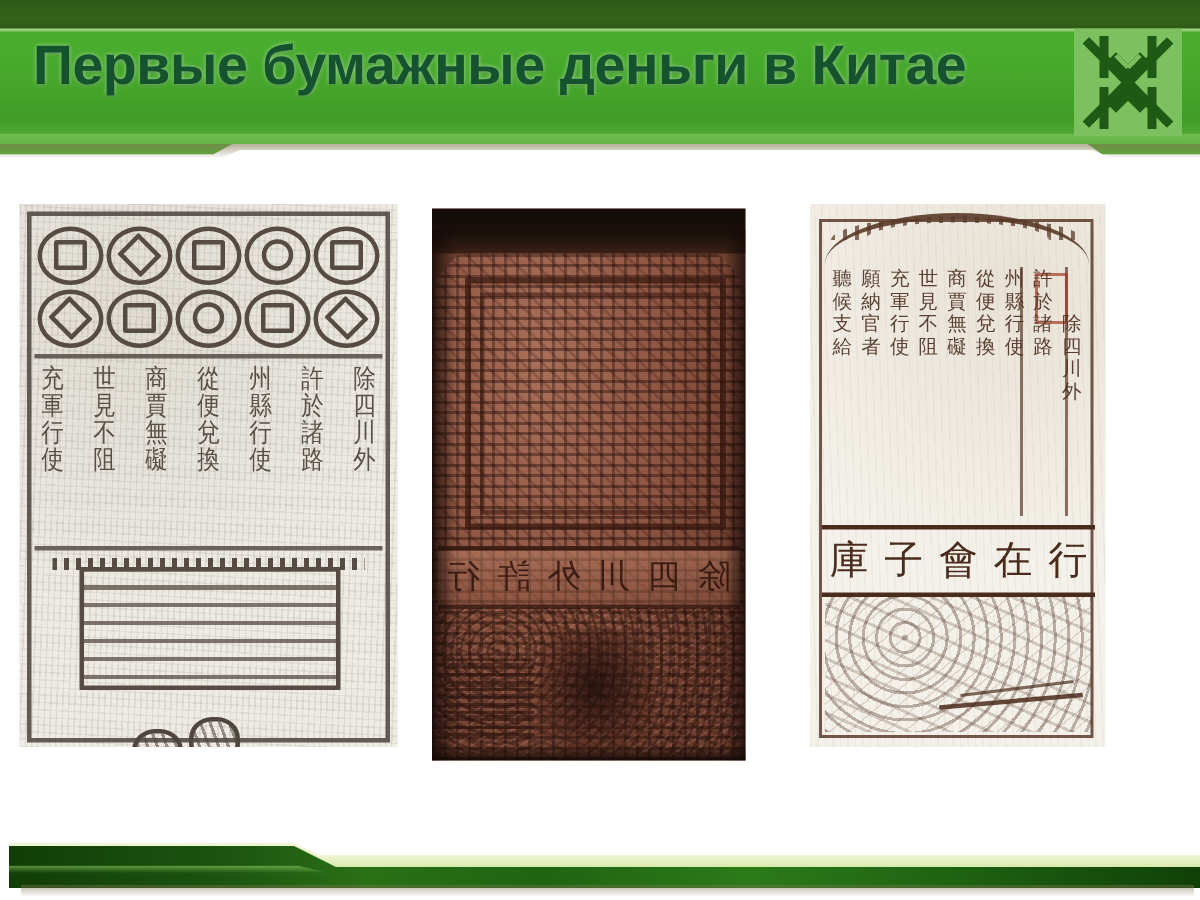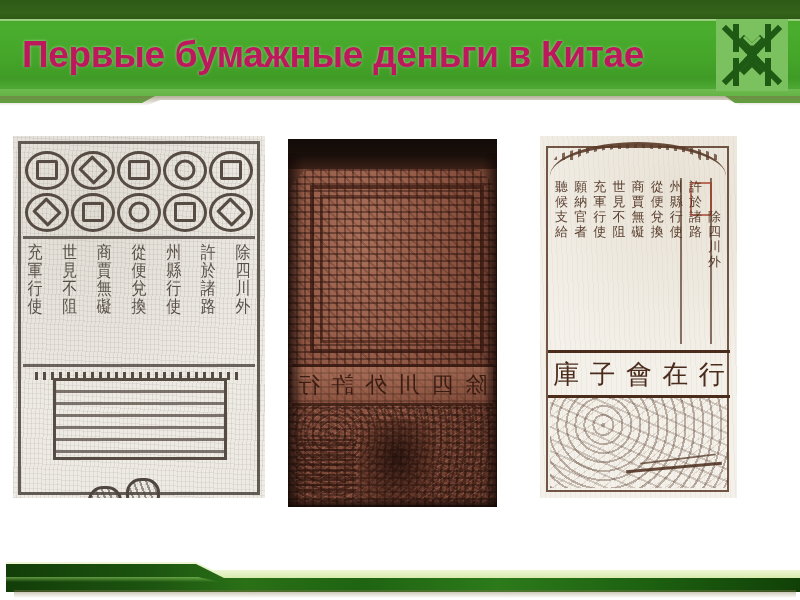--- a/index.html
+++ b/index.html
@@ -62,26 +62,26 @@
   .hdr-tail-shadow {
     position: absolute;
     left: 0; top: 96px;
     width: 800px; height: 10px;
     background: linear-gradient(to bottom, rgba(120,110,70,0.55), rgba(255,255,255,0));
     clip-path: polygon(0 0, 800px 0, 800px 9px, 740px 9px, 728px 4px, 160px 4px, 148px 9px, 0 9px);
   }
   #header-title {
     position: absolute;
     left: 22px;
-    top: 27px;
+    top: 16px;
     height: 56px;
     line-height: 56px;
     font-size: 37px;
     font-weight: bold;
-    color: #be185d;
+    color: #14532d;
     letter-spacing: -0.3px;
     white-space: nowrap;
     text-shadow: 0 0 3px rgba(255,255,255,0.55), 0 1px 1px rgba(0,60,0,0.25);
     font-family: "Liberation Sans", sans-serif;
     text-align: center;
   }
 
   
   #header-logo {
     position: absolute;

